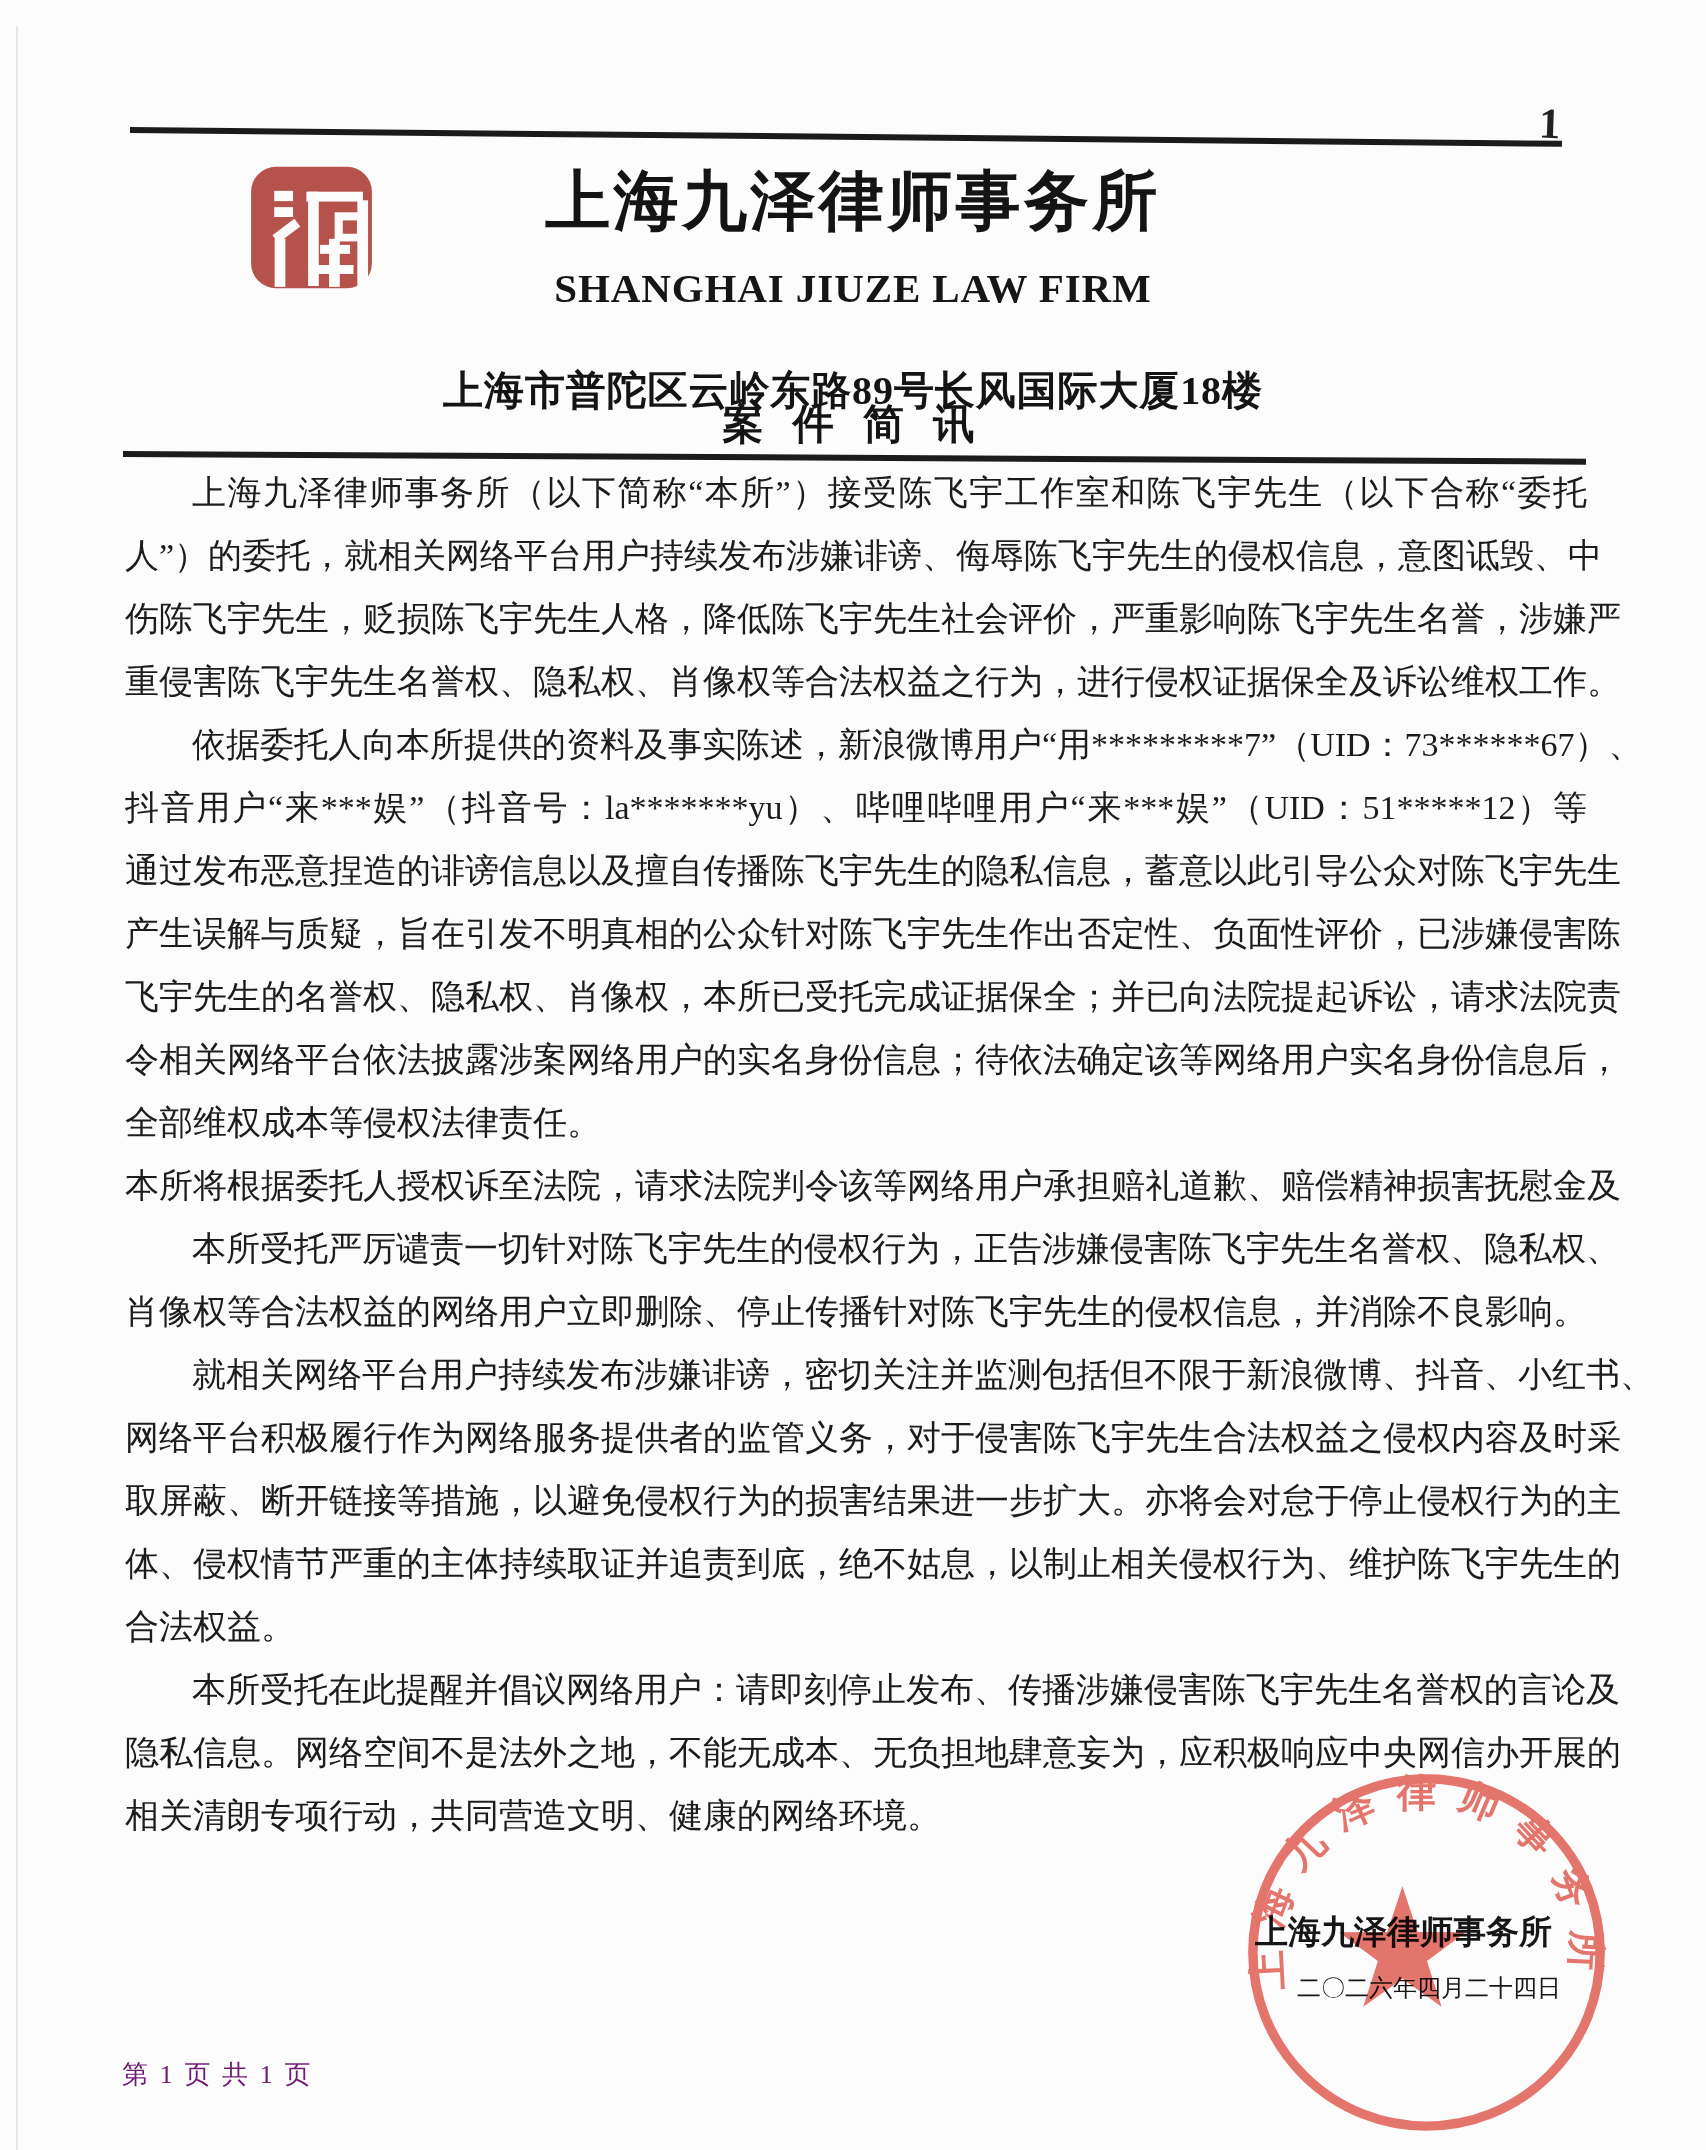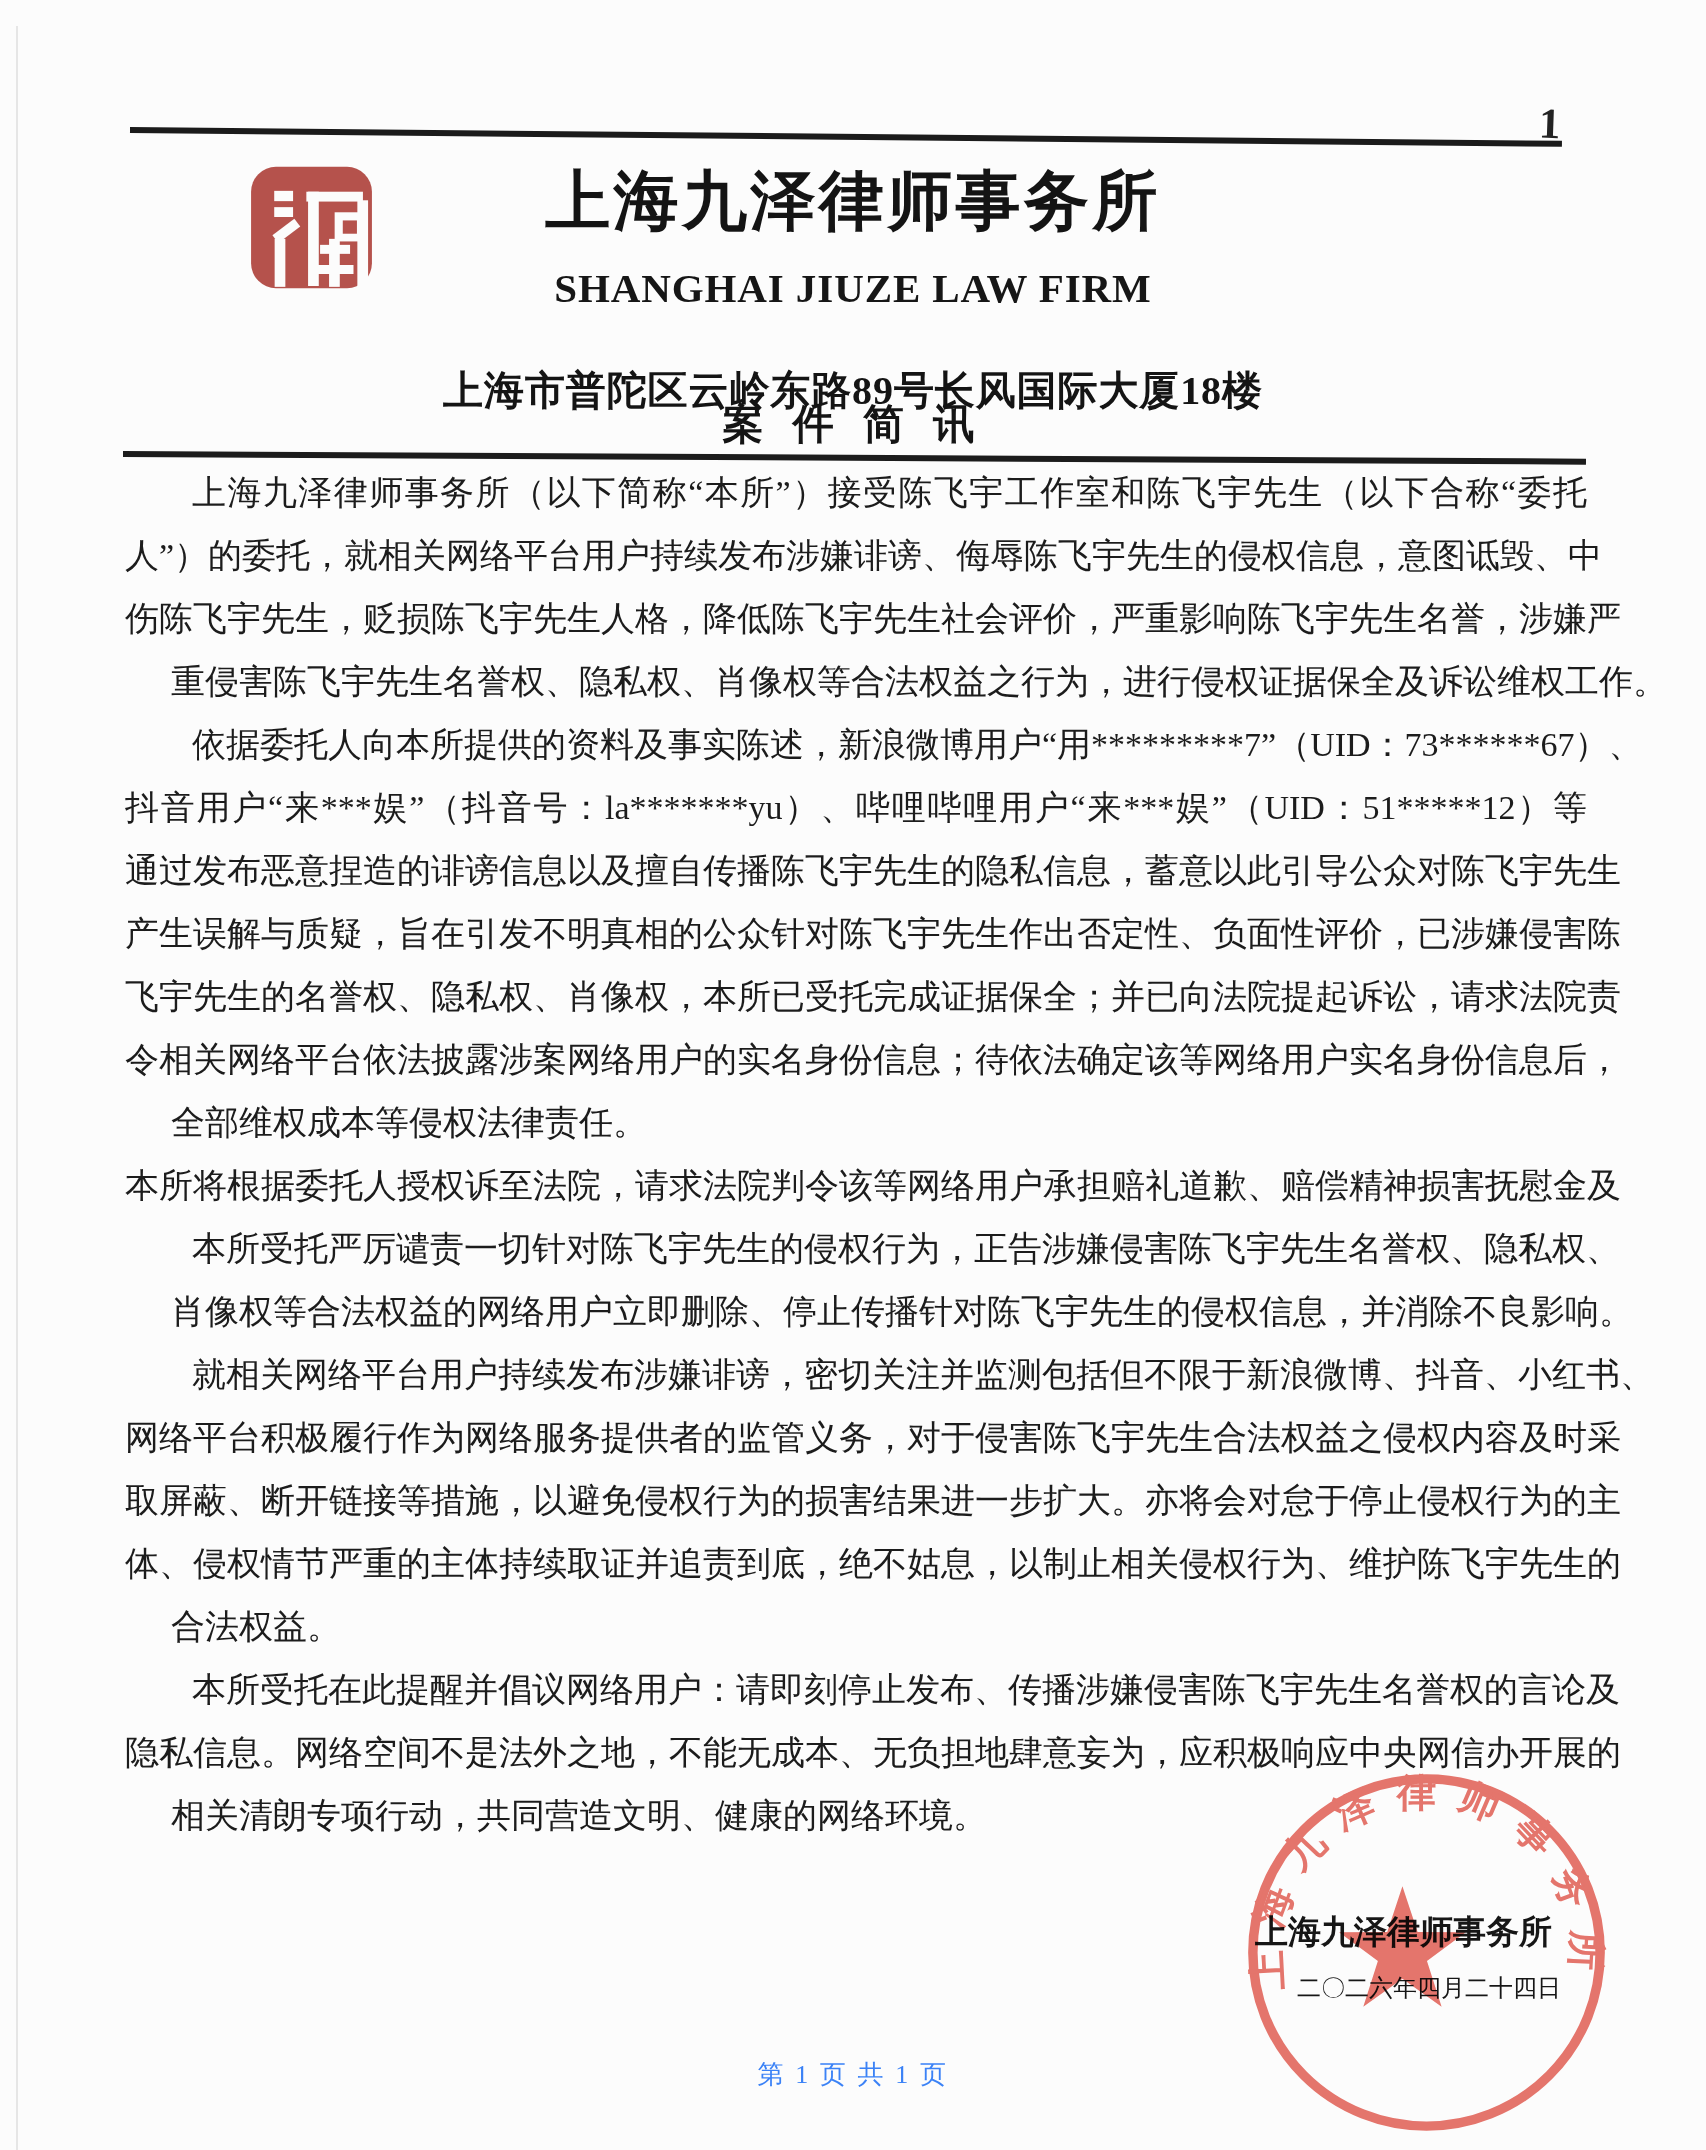--- a/index.html
+++ b/index.html
@@ -23,28 +23,28 @@
   .addr{top:326px;font-size:40px;font-weight:bold;letter-spacing:0.9px;line-height:1.15;color:#141414;margin-top:42px;}
   .doc-title{top:401px;font-size:41px;font-weight:bold;letter-spacing:9.5px;line-height:1.15;color:#141414;}
   .head-rule{position:absolute;left:123px;top:451px;width:1463px;height:5.6px;background:#1c1c1c;transform:rotate(0.3deg);transform-origin:left center;}
   
   .body-lines{position:absolute;left:125px;top:461px;width:1462px;}
   .line{
     height:63px;line-height:63px;font-size:34px;color:#1c1c1c;
     text-align:justify;text-align-last:justify;white-space:nowrap;
   }
   .line.indent{text-indent:67px;}
-  .line.last{text-align-last:left;margin-left:46px;}
+  .line.last{text-align-last:left;}
   
   .sig-block{position:absolute;right:155px;top:1910px;font-size:33px;font-weight:bold;white-space:nowrap;z-index:3;mix-blend-mode:multiply;color:#161616;}
   .date-block{position:absolute;right:146px;top:1972px;font-size:24px;white-space:nowrap;z-index:3;mix-blend-mode:multiply;color:#161616;}
   .stamp{position:absolute;left:1246px;top:1772px;width:361px;height:361px;z-index:2;opacity:0.82;mix-blend-mode:multiply;}
   .stamp text{font-family:"Liberation Serif","DejaVu Serif",serif;font-weight:bold;}
   
-  .page-info{position:absolute;left:122px;top:2057px;width:1462px;text-align:center;font-size:26px;color:#3b82f6;letter-spacing:2.6px;}
+  .page-info{position:absolute;left:122px;top:2057px;width:1462px;font-size:26px;color:#701a75;letter-spacing:2.6px;}
 </style>
 </head>
 <body>
 
 <div class="page">
 
   <div class="scan-edge-left"></div>
   <div class="scan-top-line"></div>
   <div class="corner-mark">1</div>
 

